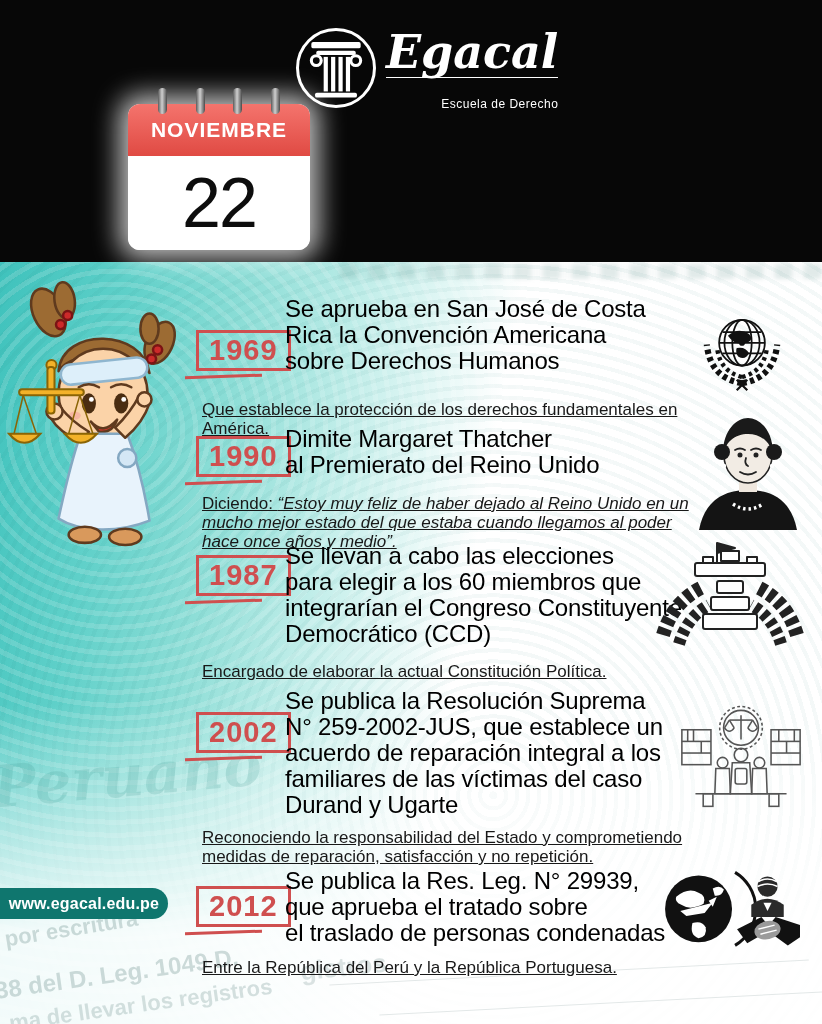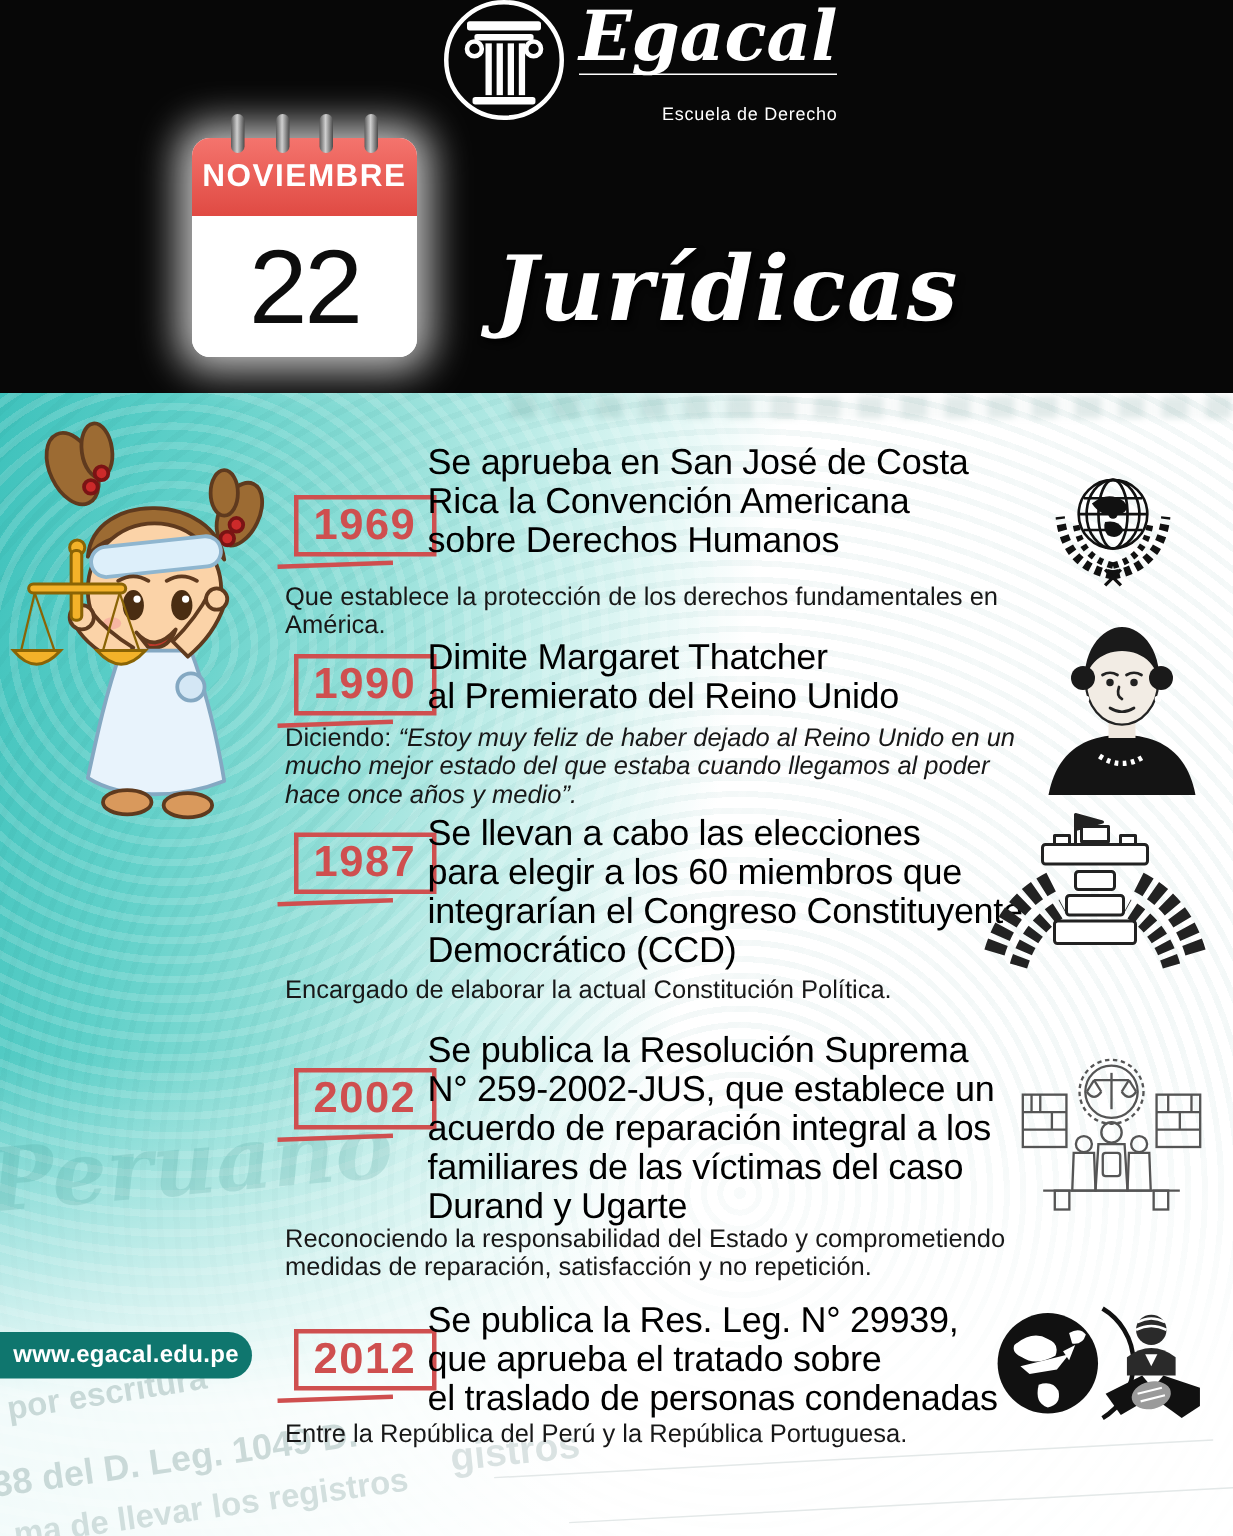--- a/index.html
+++ b/index.html
@@ -22,29 +22,29 @@
 
   .wm{position:absolute;z-index:1;font-weight:bold;pointer-events:none;}
   .wm-peruano{left:-8px;top:742px;font:bold italic 58px "DejaVu Serif",serif;color:#2e8d85;opacity:.16;transform:rotate(-5deg);}
   .wm-a{left:4px;top:916px;font-size:22px;color:#8aa7a5;opacity:.4;transform:rotate(-9deg);}
   .wm-b{left:-6px;top:960px;font-size:24px;color:#96b0ae;opacity:.45;transform:rotate(-8deg);}
   .wm-c{left:8px;top:992px;font-size:22px;color:#9ab3b1;opacity:.4;transform:rotate(-8deg);}
   .wm-d{left:300px;top:952px;font-size:26px;color:#c3d1d0;opacity:.6;transform:rotate(-6deg);}
 
   
   .header{position:absolute;left:0;top:0;width:822px;height:262px;background:#070707;z-index:2;}
-  .logo{position:absolute;left:296px;top:0;display:flex;align-items:flex-start;}
+  .logo{position:absolute;left:296px;top:28px;display:flex;align-items:flex-start;}
   .logo-circle{width:74px;height:74px;border:3px solid #fff;border-radius:50%;
                display:flex;align-items:center;justify-content:center;flex:none;}
   .logo-text{margin-left:10px;color:#fff;}
   .logo-name{font:bold italic 46px "DejaVu Serif",serif;line-height:48px;}
   .logo-sub{font-size:12px;letter-spacing:.5px;text-align:right;margin-top:1px;
             border-top:1px solid #fff;padding-top:19px;}
 
-  .calendar{position:absolute;left:128px;top:92px;width:150px;height:146px;border-radius:12px;
+  .calendar{position:absolute;left:128px;top:104px;width:182px;height:146px;border-radius:12px;
             box-shadow:0 0 26px 9px rgba(255,255,255,.75);background:#fff;z-index:3;}
   .cal-pins{position:absolute;top:-16px;left:0;width:100%;display:flex;justify-content:space-around;padding:0 16px;box-sizing:border-box;}
   .pin{width:9px;height:26px;border-radius:5px;background:linear-gradient(90deg,#5c5c5c,#cfcfcf 45%,#4a4a4a);}
   .cal-top{height:52px;border-radius:12px 12px 0 0;display:flex;align-items:center;justify-content:center;
            background:linear-gradient(180deg,#f4746d,#e04a43);color:#fff;font-weight:bold;font-size:21px;letter-spacing:1px;}
   .cal-day{height:94px;border-radius:0 0 12px 12px;background:#fff;display:flex;align-items:center;justify-content:center;
            color:#0d0d0d;font-size:70px;font-weight:400;letter-spacing:-2px;}
 
   .title-efemerides{position:absolute;left:318px;top:104px;color:#fff;
       font:bold 48px "DejaVu Serif",serif;letter-spacing:3px;
@@ -58,22 +58,22 @@
   .girl svg{width:100%;height:100%;}
 
   
   .event{display:contents;}
   .year-badge{position:absolute;left:196px;z-index:2;color:#cf4f4f;border:3px solid #cf4f4f;
       font-weight:bold;font-size:29px;letter-spacing:1px;padding:3px 10px;line-height:1;background:transparent;}
   .year-badge::after{content:'';position:absolute;left:-14px;right:26px;bottom:-10px;height:3px;
       background:#cf4f4f;transform:rotate(-2deg);}
   .event-title{position:absolute;left:285px;z-index:2;margin:0;color:#000000;
       font-weight:normal;font-size:24px;line-height:26px;letter-spacing:-.2px;white-space:pre-line;}
-  .event-detail{position:absolute;left:190px;width:522px;z-index:2;margin:0;color:#181818;
-      font-size:17px;line-height:19px;}
+  .event-detail{position:absolute;left:190px;width:522px;z-index:2;margin:12px;color:#181818;
+      font-size:17px;line-height:19px;text-decoration:underline;}
   .event-detail em{font-style:italic;}
   .event-icon{position:absolute;z-index:2;}
   .event-icon svg{width:100%;height:100%;}
 
   .ev1 .year-badge{top:330px}.ev1 .event-title{top:296px}.ev1 .event-detail{top:388px}
   .ev1 .event-icon{left:698px;top:300px;width:88px;height:104px}
   .ev2 .year-badge{top:436px}.ev2 .event-title{top:426px}.ev2 .event-detail{top:482px;width:505px}
   .ev2 .event-icon{left:692px;top:410px;width:112px;height:120px}
   .ev3 .year-badge{top:555px}.ev3 .event-title{top:543px}.ev3 .event-detail{top:650px}
   .ev3 .event-icon{left:655px;top:538px;width:150px;height:122px}
@@ -131,21 +131,20 @@
       <div class="cal-pins">
         <span class="pin"></span>
         <span class="pin"></span>
         <span class="pin"></span>
         <span class="pin"></span>
       </div>
       <div class="cal-top">NOVIEMBRE</div>
       <div class="cal-day">22</div>
     </div>
 
-    <div class="title-juridicas">Jurídicas</div>
   </header>
 
   
   <div class="girl">
     <svg viewBox="0 0 190 275">
       <g stroke="#5f3a1e" stroke-width="2.5" stroke-linejoin="round" stroke-linecap="round">
         <ellipse cx="42" cy="40" rx="15" ry="25" fill="#9c6b33" transform="rotate(-25 42 40)"></ellipse>
         <ellipse cx="58" cy="28" rx="10" ry="18" fill="#9c6b33" transform="rotate(-8 58 28)"></ellipse>
         <ellipse cx="152" cy="70" rx="13" ry="22" fill="#9c6b33" transform="rotate(25 152 70)"></ellipse>
         <ellipse cx="142" cy="56" rx="9" ry="15" fill="#9c6b33"></ellipse>

